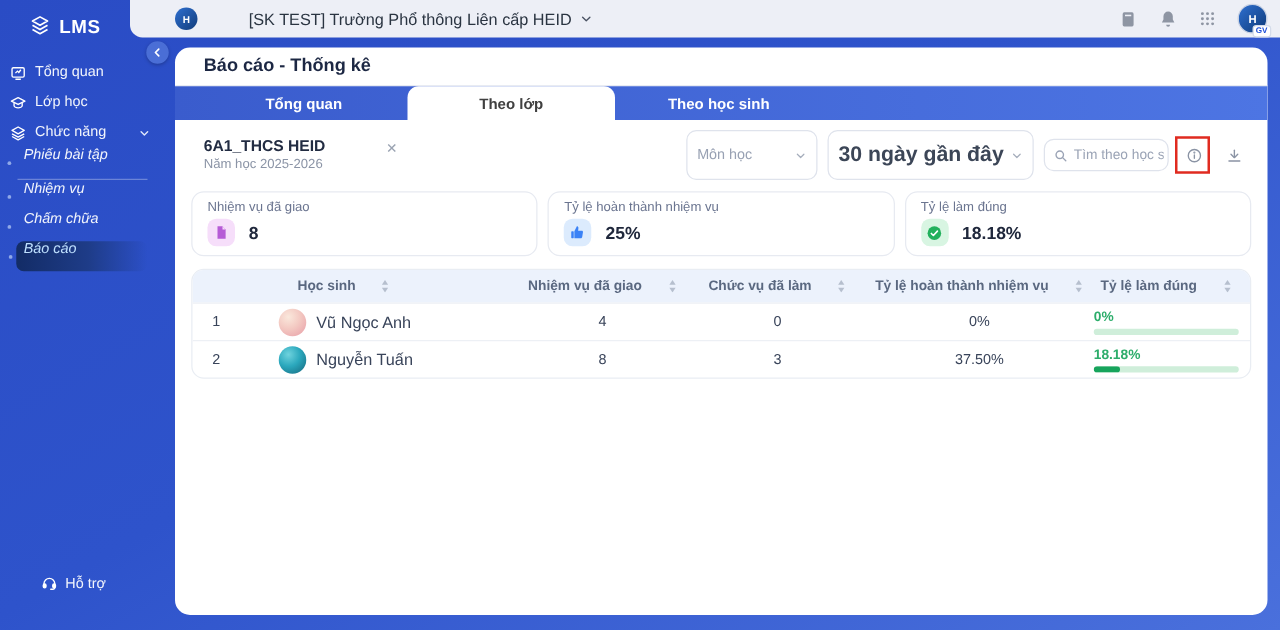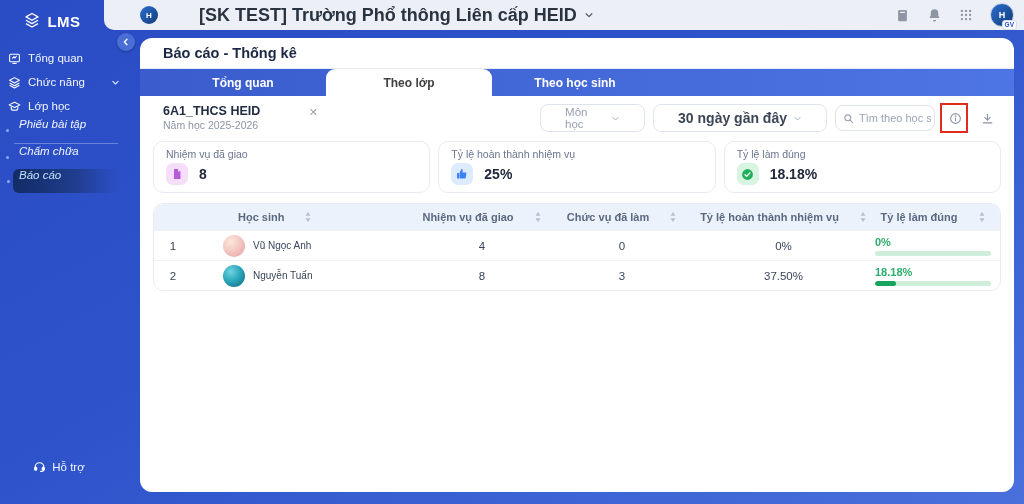--- a/index.html
+++ b/index.html
@@ -18,21 +18,21 @@
     display:flex; align-items:center; justify-content:space-between;
     padding:0 10px 0 36px; z-index:5;
   }
   .school-select { display:flex; align-items:center; gap:7px; cursor:pointer; }
   .school-logo {
     width:18px; height:18px; border-radius:50%;
     background:linear-gradient(135deg,#2e6fd0,#123c7a);
     color:#fff; font-size:8px; font-weight:bold;
     display:flex; align-items:center; justify-content:center;
   }
-  .school-name { font-size:18px; font-weight:700; color:#2a3441;padding-left:34px; }
+  .school-name { font-size:13px; font-weight:400; color:#2a3441;padding-left:34px; }
   .topbar-right { display:flex; align-items:center; gap:17px; }
   .tb-icon { color:#8e95a3; cursor:pointer; display:flex; }
   .avatar-wrap { position:relative; cursor:pointer; }
   .avatar {
     width:24px; height:24px; border-radius:50%;
     background:linear-gradient(135deg,#2e6fd0,#0f3a78);
     color:#fff; font-size:9px; font-weight:bold;
     display:flex; align-items:center; justify-content:center;
     border:1px solid #c9d2e4;
   }
@@ -102,25 +102,25 @@
   .content { padding:8px 13px 0 13px; }
 
   .row-a { display:flex; justify-content:space-between; align-items:center; }
   .class-chip { margin-left:10px; width:155px; display:flex; justify-content:space-between; }
   .chip-name { font-size:12.5px; font-weight:bold; color:#222c42; line-height:15px; }
   .chip-year { font-size:10.5px; color:#8b94a6; line-height:13px; }
   .chip-close { color:#9aa3b2; font-size:11px; cursor:pointer; margin-top:2px; }
 
   .filters { display:flex; align-items:center; gap:8px; margin-right:2px; }
   .select-box {
-    height:28px; border:1px solid #dfe3ec; border-radius:8px; background:#fff;
-    display:flex; align-items:center; gap:6px; padding:0 24px; cursor:pointer;
+    height:40px; border:1px solid #dfe3ec; border-radius:8px; background:#fff;
+    display:flex; align-items:center; gap:6px; padding:0 8px; cursor:pointer;
   }
   .select-placeholder { font-size:11.5px; color:#98a1b3; }
-  .select-value { font-size:14px; font-weight:bold; color:#3c4657; }
+  .select-value { font-size:17px; font-weight:bold; color:#3c4657; }
   .chev { color:#a6aebc; }
   .search-box {
     width:100px; height:26px; border:1px solid #dfe3ec; border-radius:8px; background:#fff;
     display:flex; align-items:center; gap:5px; padding:0 7px;
   }
   .search-box input {
     border:none; outline:none; width:72px; font-size:11px; color:#3c4657; background:transparent;
     font-family:"Liberation Sans","DejaVu Sans",sans-serif;
   }
   .search-box input::placeholder { color:#9aa3b5; }
@@ -147,21 +147,21 @@
   .c-student { width:220px; display:flex; align-items:center; gap:8px; }
   .c-assigned, .c-done { width:140px; text-align:center; }
   .c-completion { width:183px; text-align:center; }
   .c-correct { width:124px; padding-right:8px; }
   .th { font-size:11px; font-weight:bold; color:#5a6880; display:flex; align-items:center; justify-content:center; gap:20px; }
   .th.left { justify-content:flex-start; padding-left:46px; }
   .td { font-size:11.5px; color:#39445a; }
   .student-avatar { width:22px; height:22px; border-radius:50%; margin-left:31px; flex:0 0 22px; }
   .av-1 { background:radial-gradient(circle at 35% 30%,#fae8dc 0%,#f3c9c2 45%,#e79ca6 100%); }
   .av-2 { background:radial-gradient(circle at 35% 30%,#6fd3de 0%,#2ba8bd 45%,#14647a 100%); }
-  .student-name { font-size:10px; color:#39445a; }
+  .student-name { font-size:13px; color:#39445a; }
   .pct-wrap { display:flex; flex-direction:column; gap:3px; }
   .pct-text { font-size:11px; font-weight:bold; color:#2dad6b; }
   .bar-track { width:116px; height:5px; border-radius:3px; background:#cfeeda; overflow:hidden; }
   .bar-fill { height:5px; border-radius:3px; background:#17a45c; }
   .sort-ic { color:#b6bfce; }
 </style>
 </head>
 <body>
 
 <aside class="sidebar">
@@ -184,51 +184,54 @@
   <nav class="nav">
     <div class="nav-item">
       <span>
         <svg width="13" height="13" viewBox="0 0 24 24" fill="none" stroke="#fff" stroke-width="2">
             <rect x="3" y="4" width="18" height="14" rx="2"></rect>
             <path d="M8 21h8"></path>
             <path d="M8 12l3-3 2 2 3-4"></path>
           </svg>
       </span>
       <span>Tổng quan</span>
+    </div>
+    <div class="nav-item">
+      <span>
+        <svg width="13" height="13" viewBox="0 0 24 24" fill="none" stroke="#fff" stroke-width="2" stroke-linejoin="round">
+            <path d="M2 9l10-5 10 5-10 5z"></path>
+            <path d="M6 11.5V16c0 1.5 3 3 6 3s6-1.5 6-3v-4.5"></path>
+          </svg>
+      </span>
+      <span>Lớp học</span>
     </div>
     <div class="nav-item">
       <span>
         <svg width="13" height="13" viewBox="0 0 24 24" fill="none" stroke="#fff" stroke-width="2" stroke-linejoin="round">
             <path d="M12 3l9 5-9 5-9-5z"></path>
             <path d="M3 13l9 5 9-5"></path>
             <path d="M3 17l9 5 9-5"></path>
           </svg>
       </span>
       <span>Chức năng</span>
       <span class="grow"></span>
       <span>
         <svg width="9" height="9" viewBox="0 0 24 24" fill="none" stroke="#dfe7fb" stroke-width="3" stroke-linecap="round" stroke-linejoin="round">
             <polyline points="5 9 12 16 19 9"></polyline>
           </svg>
       </span>
     </div>
-    <div class="nav-item">
-      <span>
-        <svg width="13" height="13" viewBox="0 0 24 24" fill="none" stroke="#fff" stroke-width="2" stroke-linejoin="round">
-            <path d="M2 9l10-5 10 5-10 5z"></path>
-            <path d="M6 11.5V16c0 1.5 3 3 6 3s6-1.5 6-3v-4.5"></path>
-          </svg>
-      </span>
-      <span>Lớp học</span>
-    </div>
 
     <div class="sub-item">
       <span>Phiếu bài tập</span>
     </div>
     <div class="sub-divider"></div>
+    <div class="sub-item">
+      <span>Nhiệm vụ</span>
+    </div>
     <div class="sub-item">
       <span>Chấm chữa</span>
     </div>
     <div class="sub-item active">
       <span>Báo cáo</span>
     </div>
   </nav>
 
   <div class="support">
     <span>

